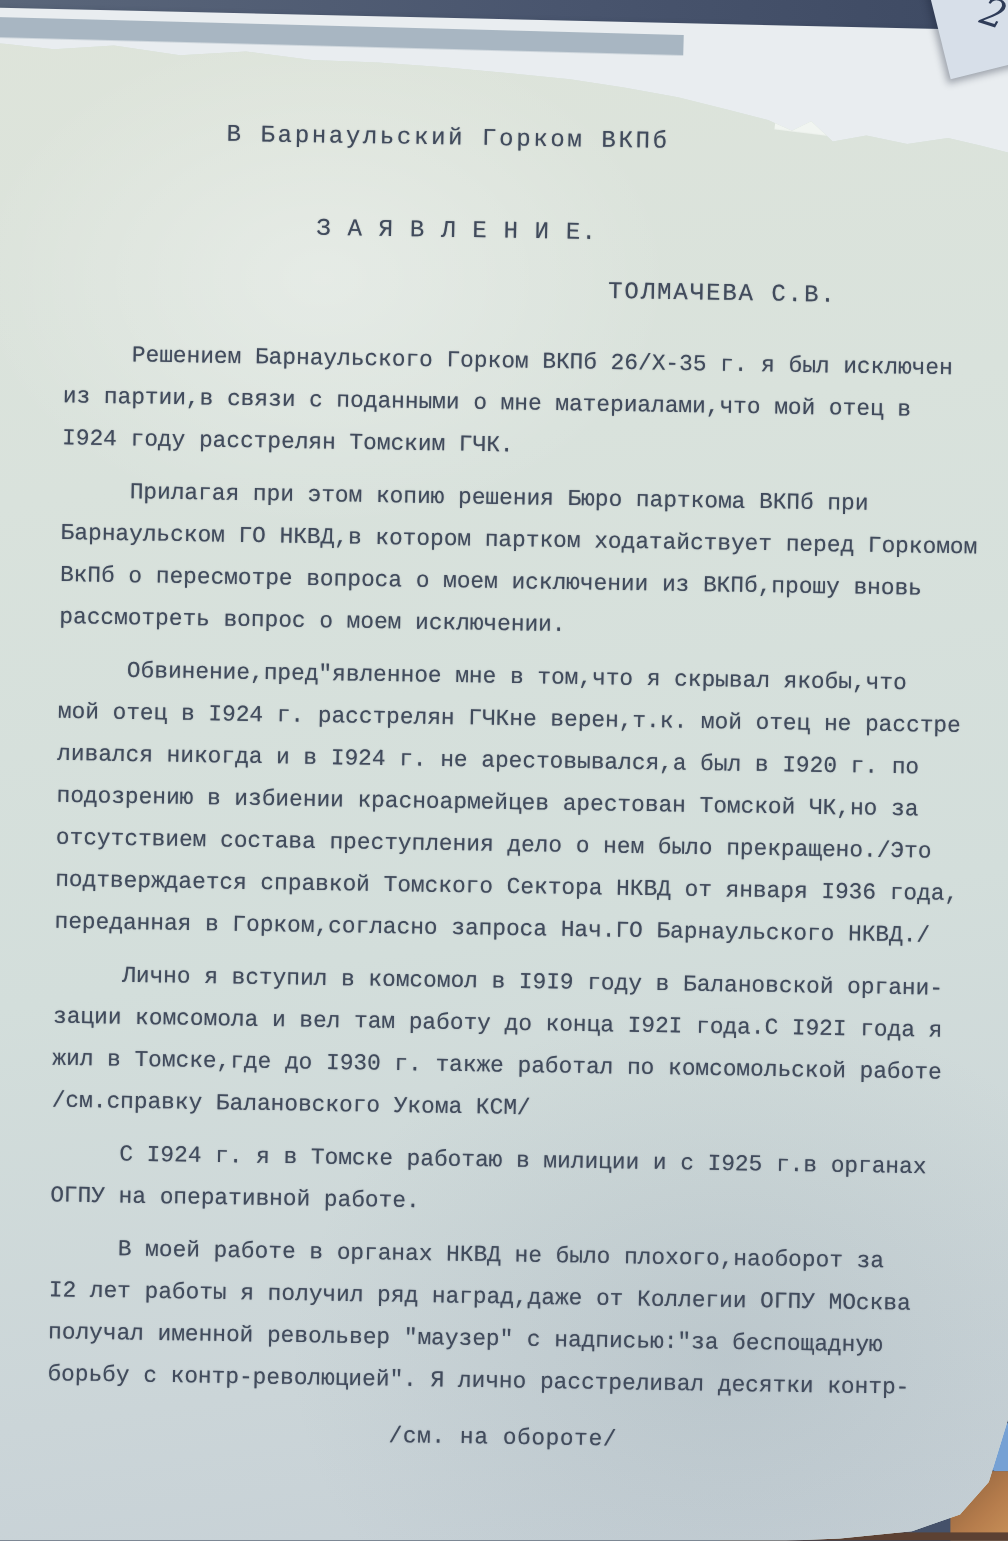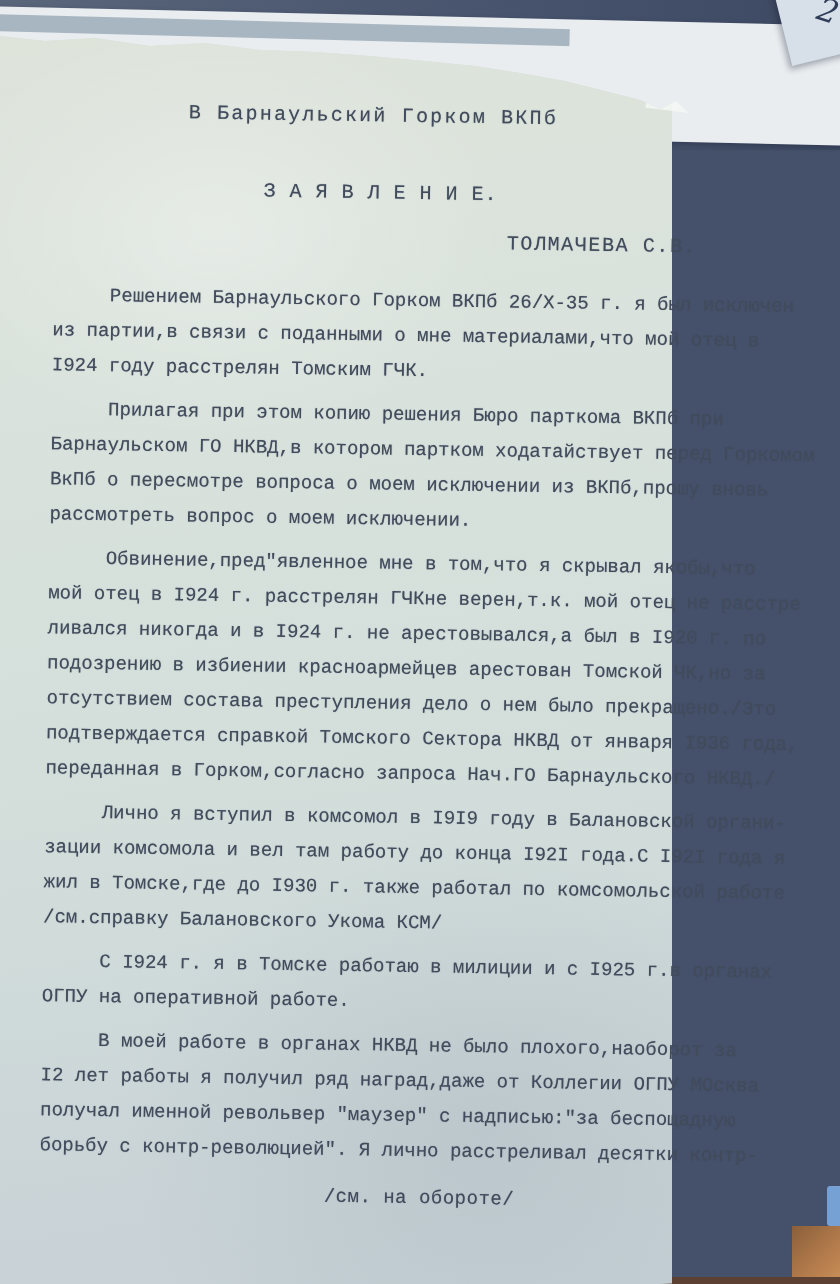--- a/index.html
+++ b/index.html
@@ -35,21 +35,21 @@
     background:var(--blue-object,#76a1d4);border-radius:3px 0 0 3px;z-index:2;
   }
   .desk-corner{
     right:0;bottom:0;width:48px;height:58px;z-index:2;
     background:linear-gradient(135deg,#8a5f3b 0%,var(--desk-corner,#b57c4c) 60%,#c89058 100%);
   }
   .bottom-strip{
     left:600px;right:0;bottom:0;height:7px;background:#5c4133;z-index:2;
   }
   .paper{
-    left:0;top:0;width:672px;height:1284px;z-index:10;
+    left:0;top:0;width:840px;height:1284px;z-index:10;
     background-color:var(--paper,#d7e1dc);
     background-image:
       radial-gradient(ellipse 420px 300px at 32% 18%,rgba(255,255,255,.30),rgba(255,255,255,0) 70%),
       radial-gradient(ellipse 520px 420px at 72% 88%,rgba(110,130,145,.16),rgba(110,130,145,0) 70%),
       linear-gradient(172deg,#dee4da 0%,#d9e2dc 30%,#d3dedb 60%,#cbd5d8 85%,#c6d0d6 100%);
     clip-path:polygon(
       0px 36px,45px 41px,95px 38px,150px 46px,205px 43px,260px 50px,315px 52px,
       370px 56px,425px 61px,475px 66px,520px 73px,565px 81px,605px 91px,640px 100px,
       660px 109px,676px 101px,694px 118px,722px 113px,756px 120px,790px 115px,
       816px 121px,840px 127px,

